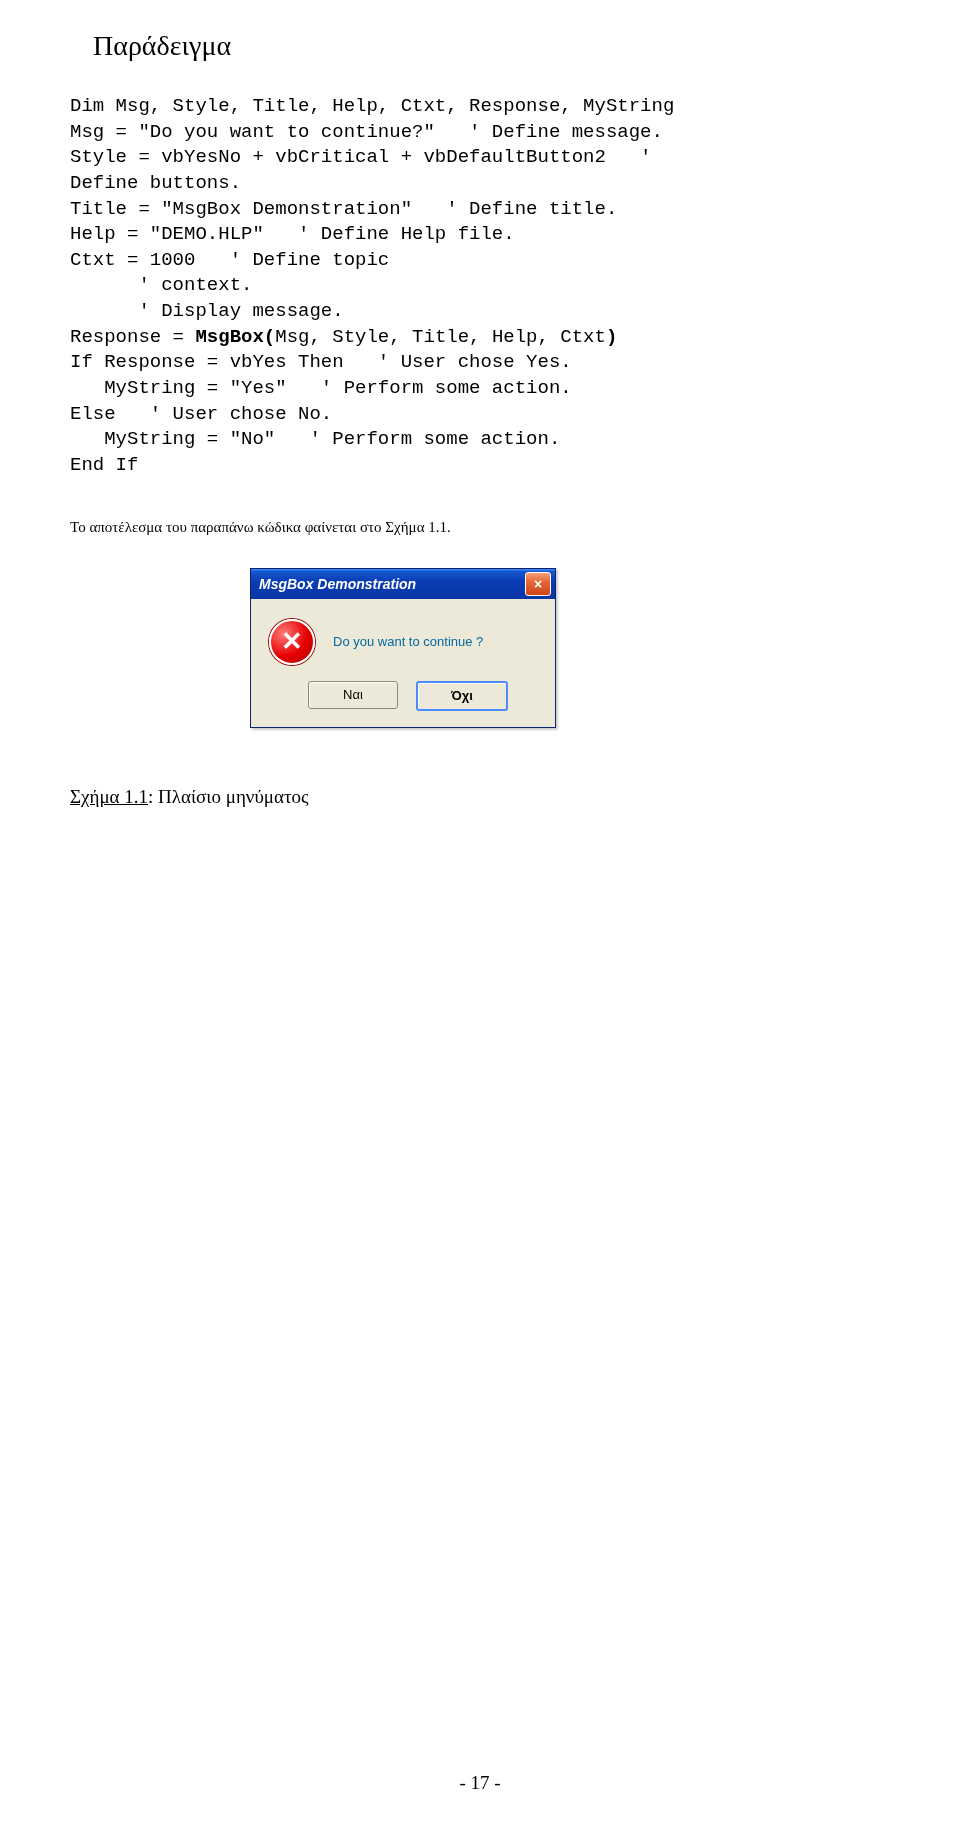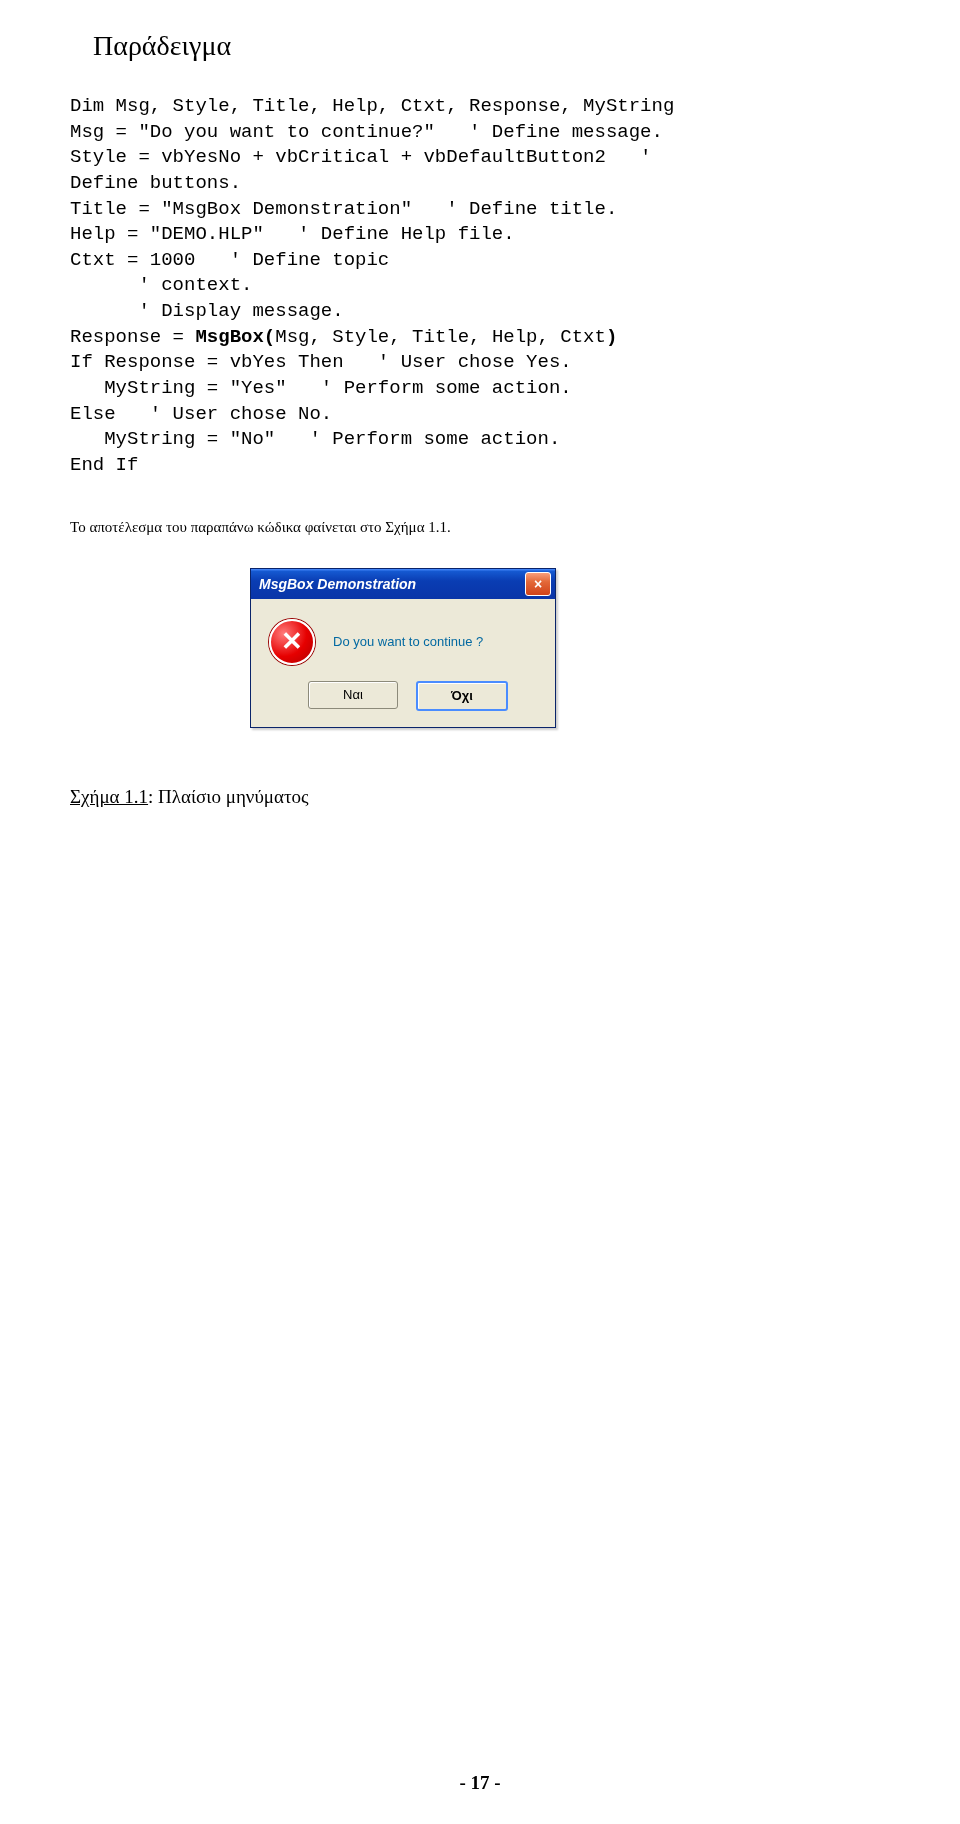--- a/index.html
+++ b/index.html
@@ -127,21 +127,20 @@
   .caption .lbl {
     text-decoration: underline;
   }
   .pagenum {
     position: absolute;
     bottom: 30px;
     left: 0;
     width: 960px;
     text-align: center;
     font-size: 19px;
-    font-weight: bold;
   }
 </style>
 </head>
 <body>
 
 <div class="page">
   <div class="heading">Παράδειγμα</div>
 
   <div class="code"><span>Dim Msg, Style, Title, Help, Ctxt, Response, MyString</span>
 <span>Msg = "Do you want to continue?"   ' Define message.</span>

